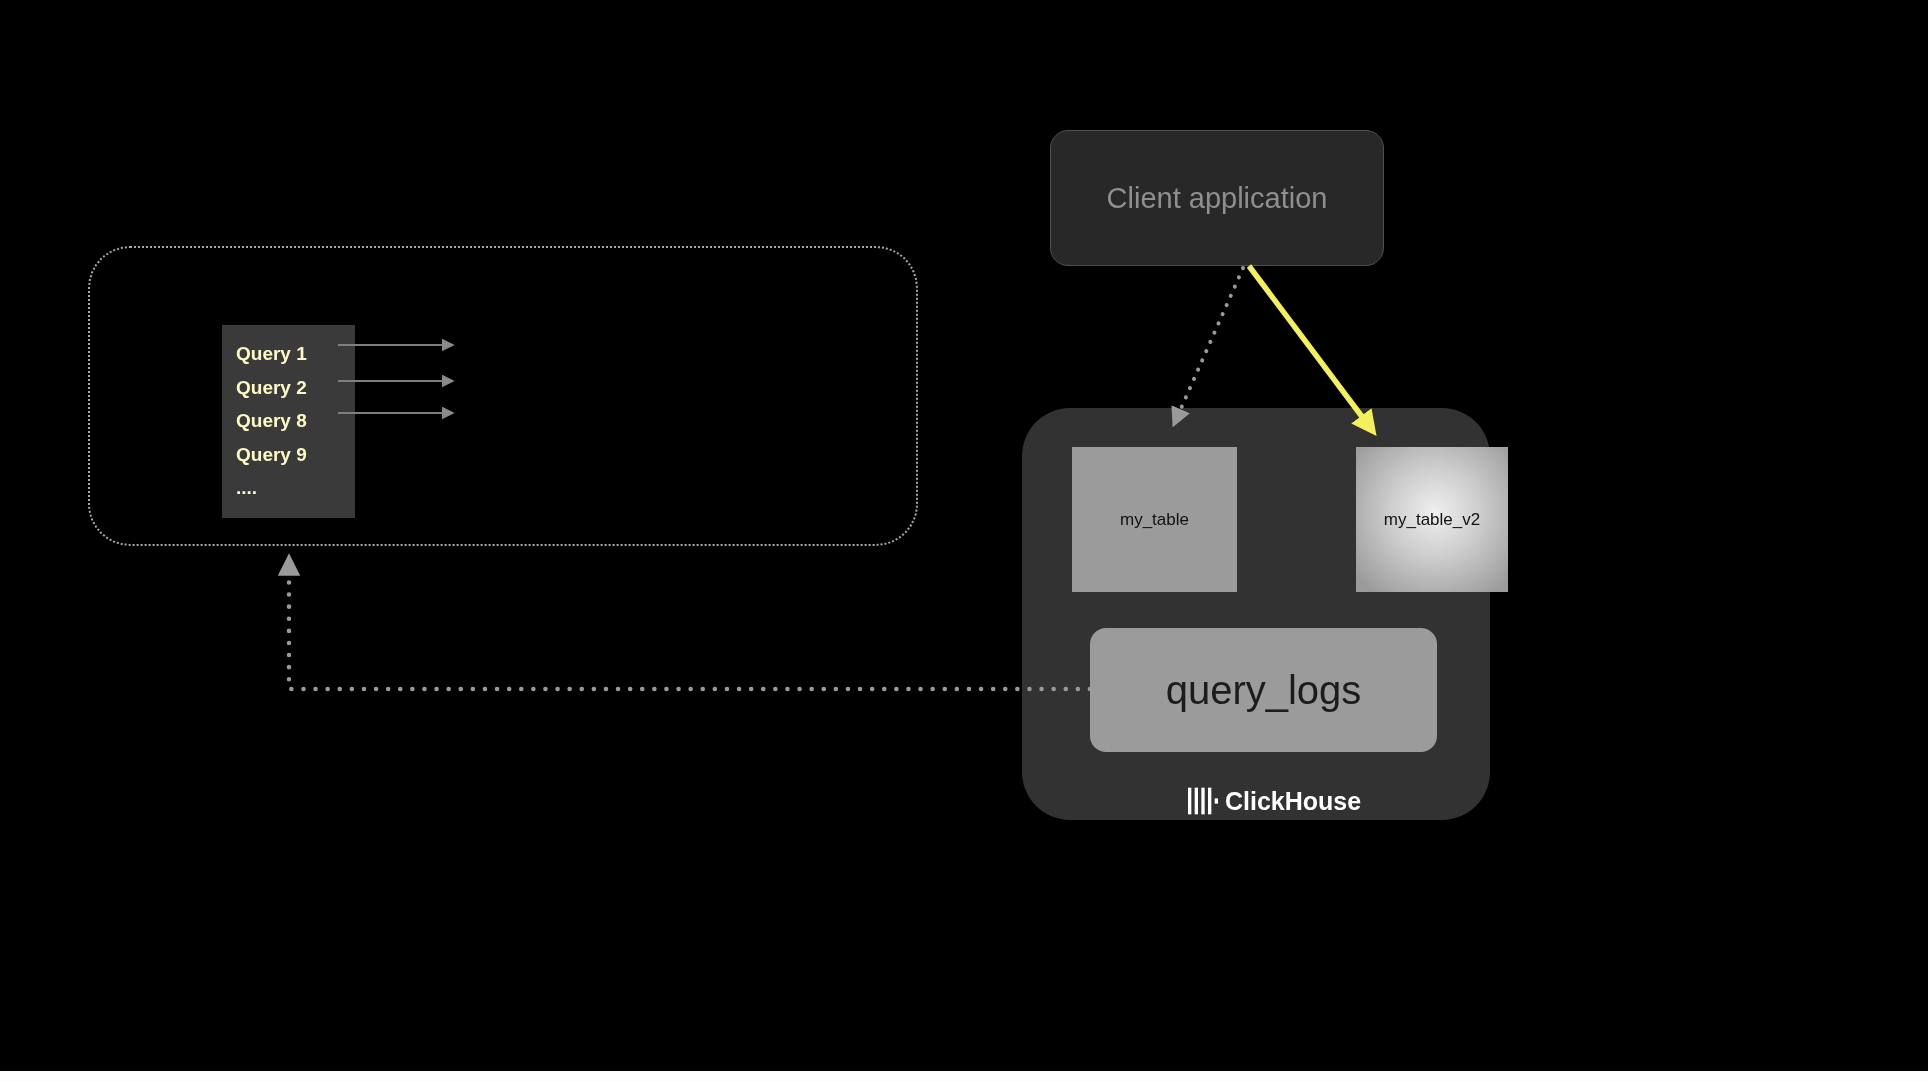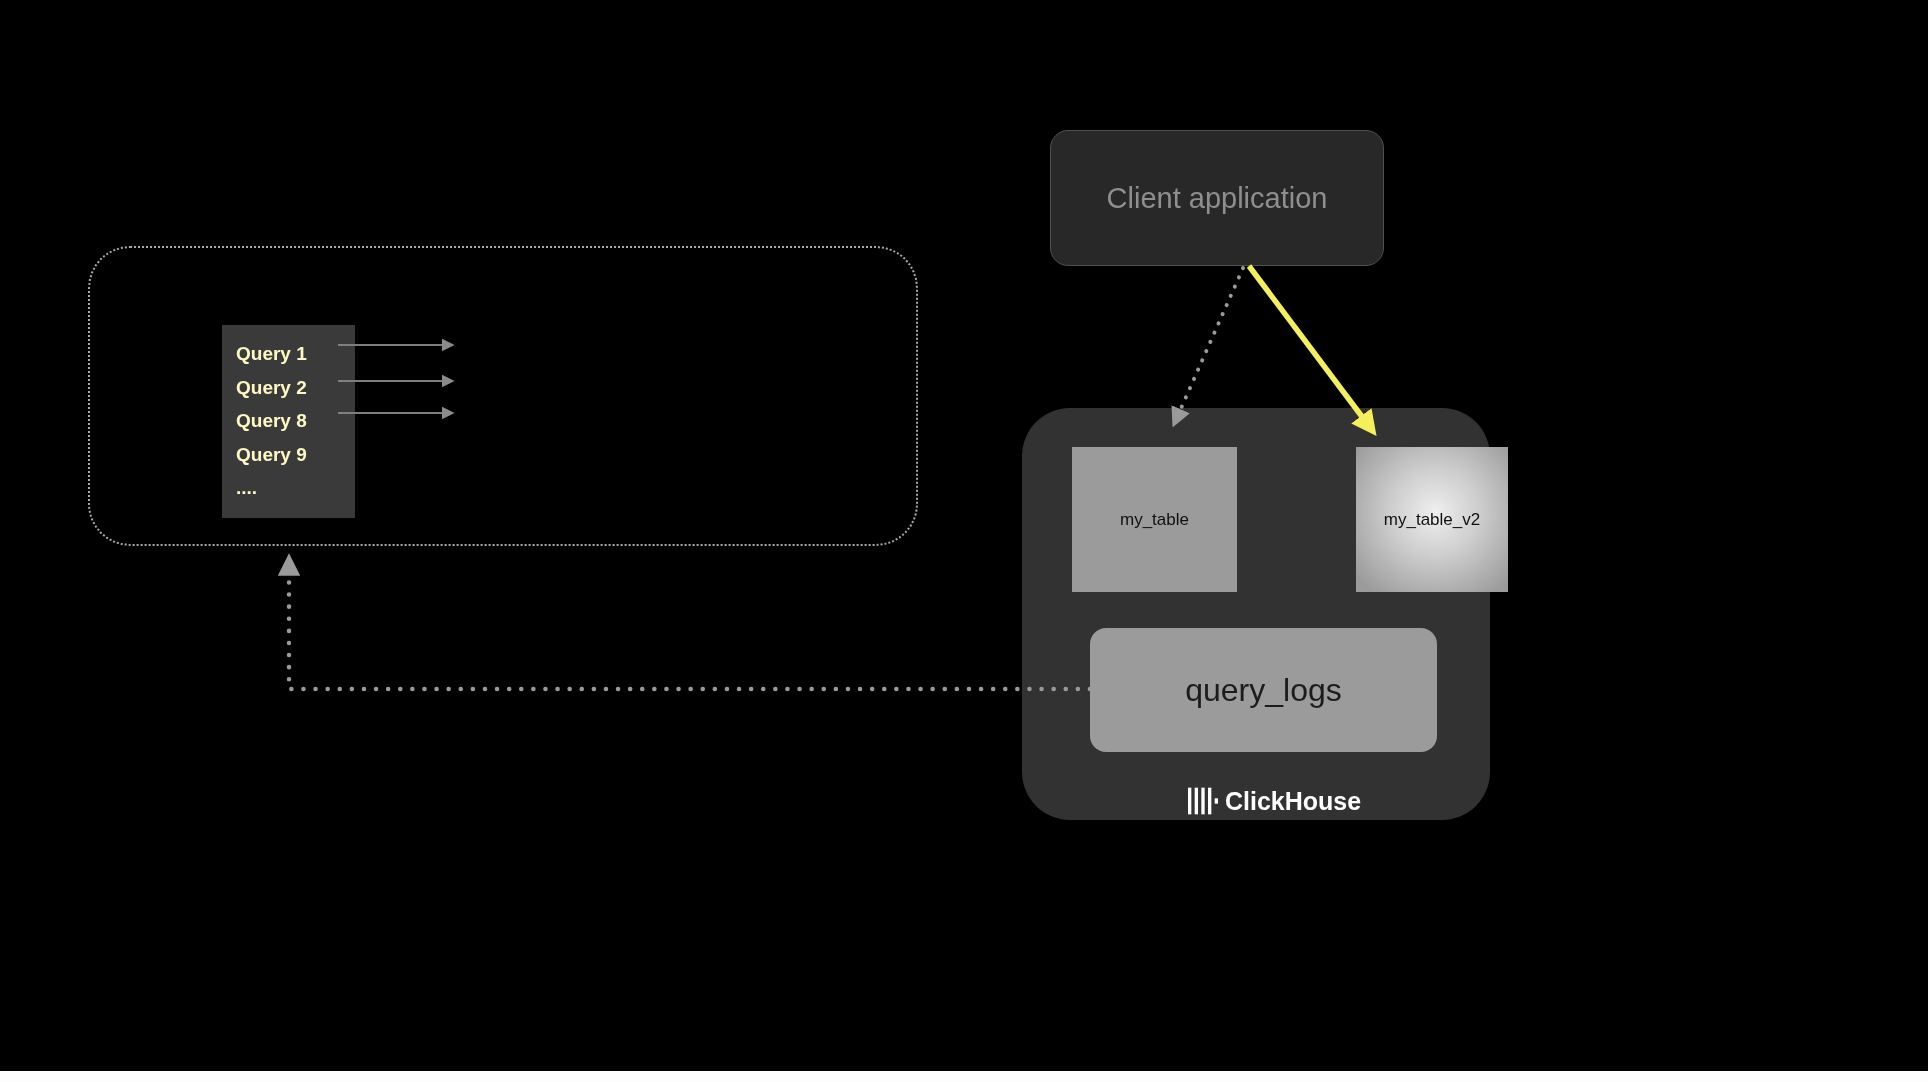--- a/index.html
+++ b/index.html
@@ -75,21 +75,21 @@
   .my-table-v2 {
     left: 1308px; top: 447px; width: 152px; height: 145px;
     background: radial-gradient(circle at 52% 45%, #efefef 0%, #cdcdcd 40%, #9b9b9b 90%);
     margin-left: 48px;
   }
   .query-logs {
     left: 1090px; top: 628px; width: 347px; height: 124px;
     background: #9b9b9b;
     border-radius: 16px;
     display: flex; align-items: center; justify-content: center;
-    color: #1c1c1c; font-size: 32px;
+    color: #1c1c1c; font-size: 40px;
   }
   .brand {
     left: 1188px; top: 782px; height: 38px;
     display: flex; align-items: center; gap: 7px;
     color: #ffffff; font-size: 25px; font-weight: bold;
   }
   .brand svg { display: block; }
 
   
   .arrow-layer {

